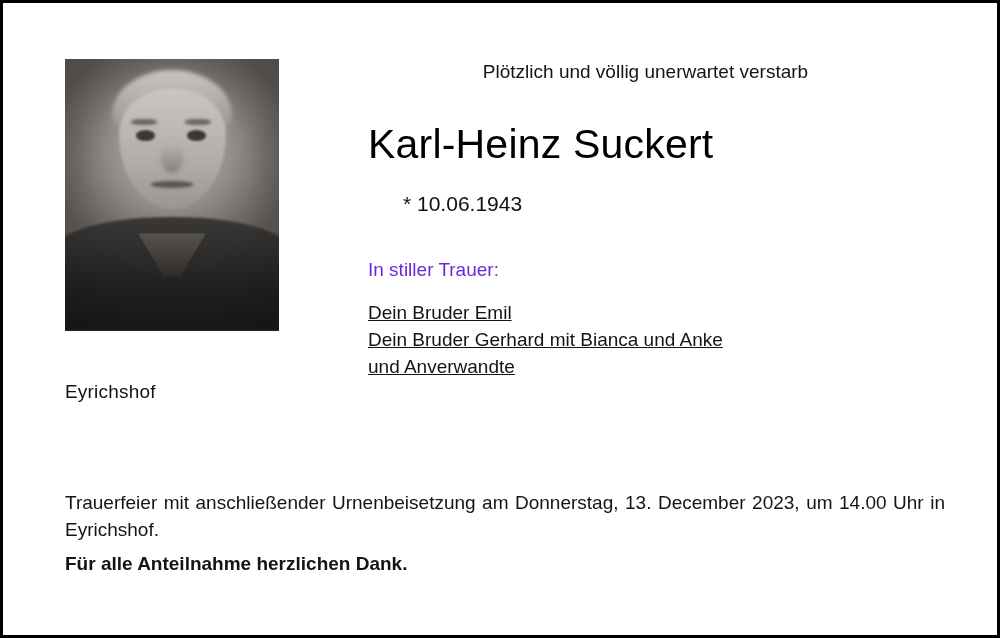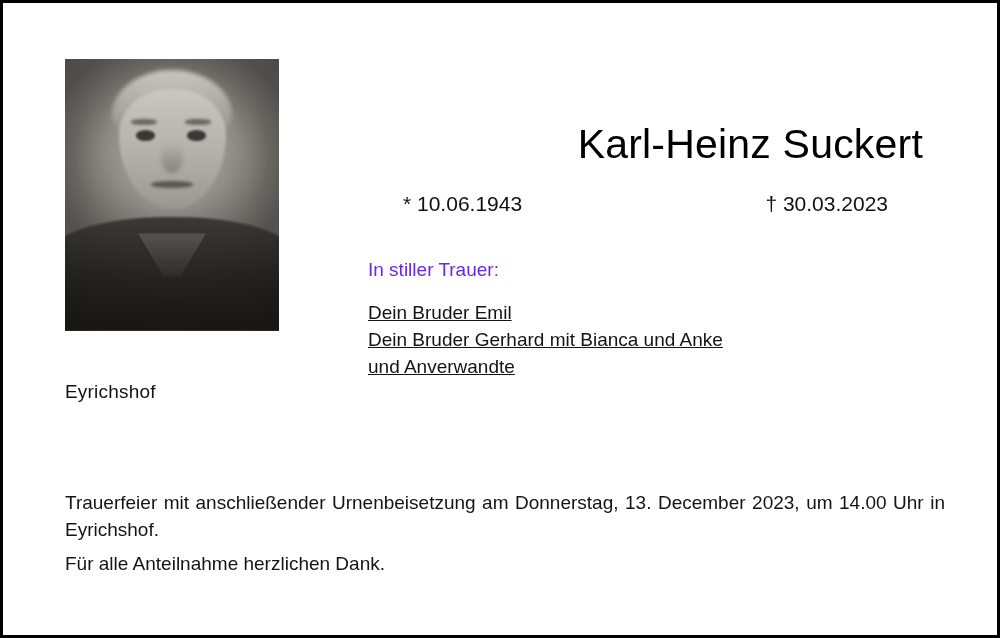--- a/index.html
+++ b/index.html
@@ -139,21 +139,21 @@
     width: 555px;
     text-align: center;
     font-size: 19px;
     color: #141414;
   }
   .name {
     position: absolute;
     left: 365px;
     top: 118px;
     width: 555px;
-    text-align: right;
+    text-align: left;
     font-size: 41px;
     font-weight: 400;
     letter-spacing: 0.2px;
     color: #000;
     white-space: nowrap;
   }
   .dates {
     position: absolute;
     left: 365px;
     top: 189px;
@@ -192,20 +192,21 @@
     line-height: 27px;
     text-align: justify;
     color: #141414;
   }
   .thanks {
     position: absolute;
     left: 62px;
     top: 550px;
     font-size: 19px;
     color: #141414;
+    font-weight: bold;
   }
 </style>
 </head>
 <body>
 
 <div class="obituary">
   <div class="inner">
 
     <div class="photo-wrap">
       <div class="photo">
@@ -218,26 +219,26 @@
         <div class="ph-eye right"></div>
         <div class="ph-nose"></div>
         <div class="ph-mouth"></div>
         <div class="ph-collar"></div>
         <div class="ph-vignette"></div>
       </div>
     </div>
 
     <div class="place">Eyrichshof</div>
 
+    <div class="lead">Plötzlich und völlig unerwartet verstarb</div>
 
     <div class="name">Karl-Heinz Suckert</div>
 
     <div class="dates">
       <span>* 10.06.1943</span>
-      <span>† 30.03.2023</span>
     </div>
 
     <div class="mourning-label">In stiller Trauer:</div>
 
     <div class="mourners">
       <div>Dein Bruder Emil</div>
       <div>Dein Bruder Gerhard mit Bianca und Anke</div>
       <div>und Anverwandte</div>
     </div>
 

